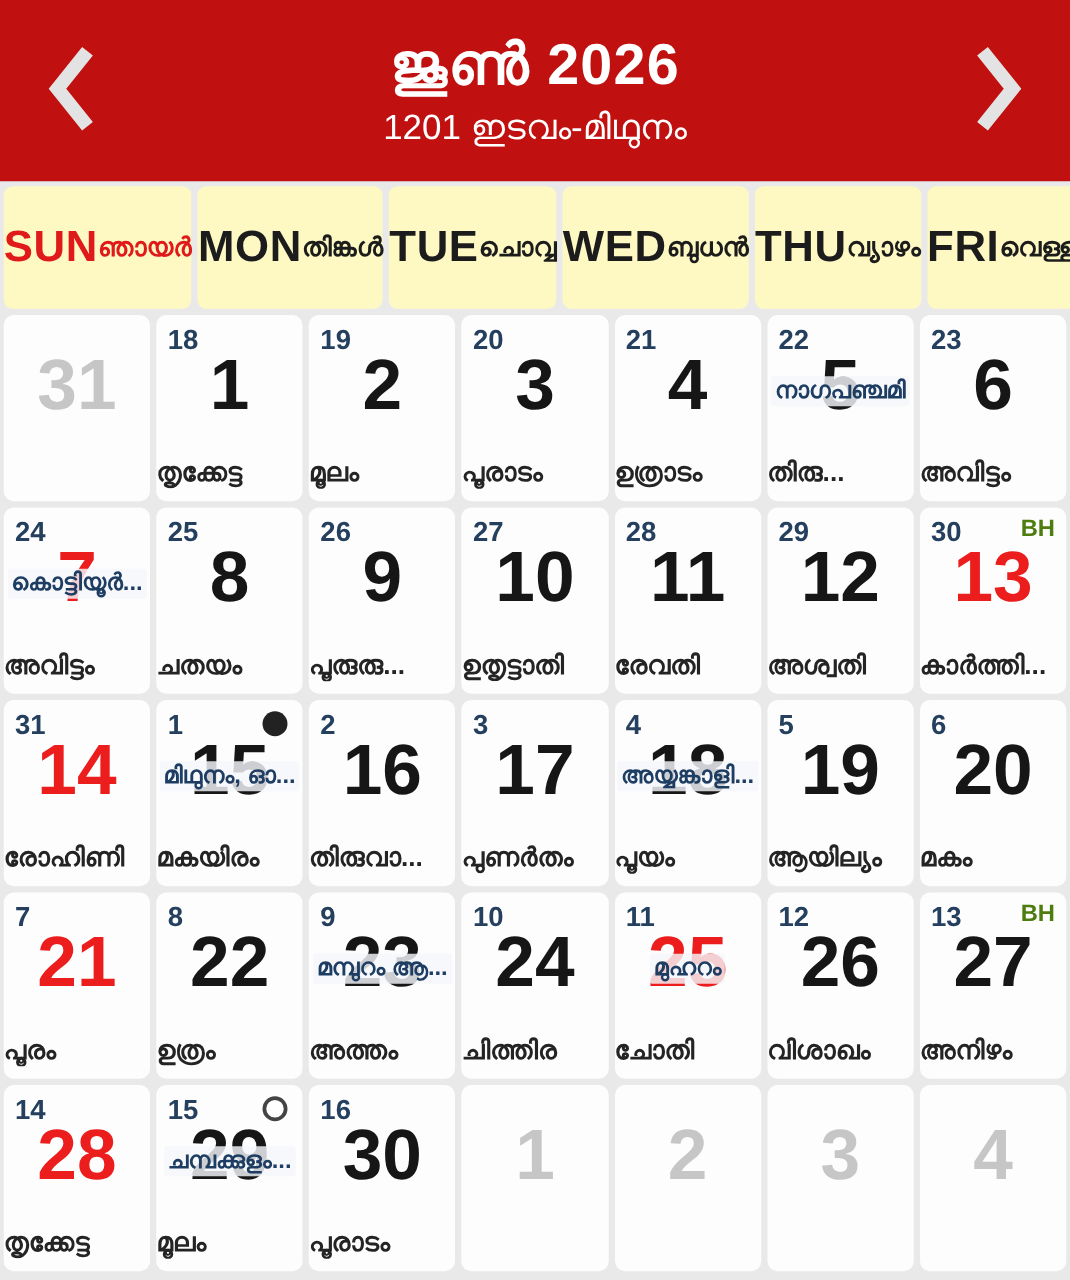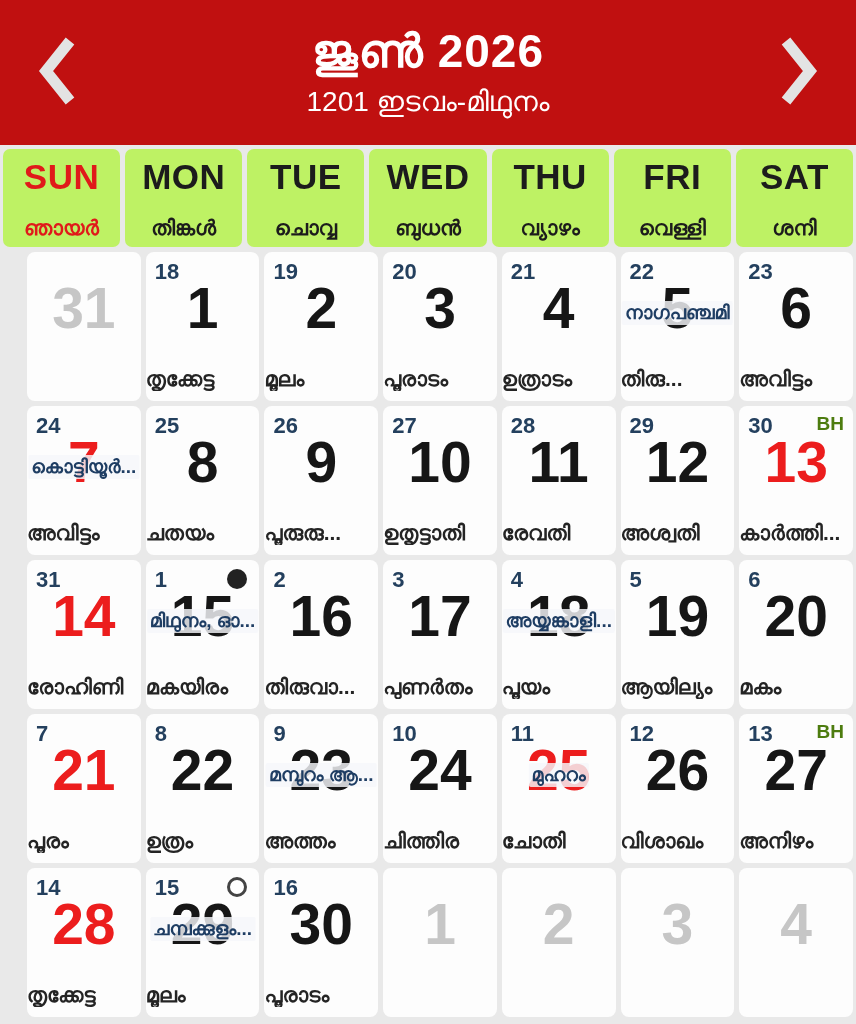--- a/index.html
+++ b/index.html
@@ -23,31 +23,31 @@
   .header-center{flex:1;text-align:center;color:#ffffff;}
   .title{font-size:46px;font-weight:bold;letter-spacing:1px;line-height:1.1;}
   .subtitle{font-size:28px;margin-top:10px;font-weight:400;}
 
   
   .weekday-row{
     display:grid;grid-template-columns:repeat(7,1fr);
     gap:5px;padding:4px 3px 0;box-sizing:border-box;
   }
   .weekday{
-    background:#bef264;border-radius:7px;height:98px;
-    display:flex;flex-direction:column;align-items:center;justify-content:center;gap:17px;
+    background:#fef9c3;border-radius:7px;height:98px;
+    display:flex;flex-direction:row;align-items:center;justify-content:center;
   }
   .wd-en{font-size:35px;font-weight:bold;color:#1c1c1c;letter-spacing:.5px;}
   .wd-ml{font-size:21px;color:#1c1c1c;margin-top:2px;font-weight:bold;}
   .weekday.holiday .wd-en,.weekday.holiday .wd-ml{color:#e01a1a;}
 
   
   .day-grid{
     display:grid;grid-template-columns:repeat(7,1fr);
-    grid-auto-rows:149px;gap:5px;padding:5px 3px 3px;box-sizing:border-box;margin-left:24px;
+    grid-auto-rows:149px;gap:5px;padding:5px 3px 3px;box-sizing:border-box;
   }
   .cell{position:relative;background:#fdfdfd;border-radius:8px;}
   .mldate{
     position:absolute;top:7px;left:9px;
     font-size:22px;font-weight:bold;color:#24405e;
   }
   .badge{
     position:absolute;top:7px;right:9px;
     font-size:19px;font-weight:bold;color:#4d7c0f;
   }

